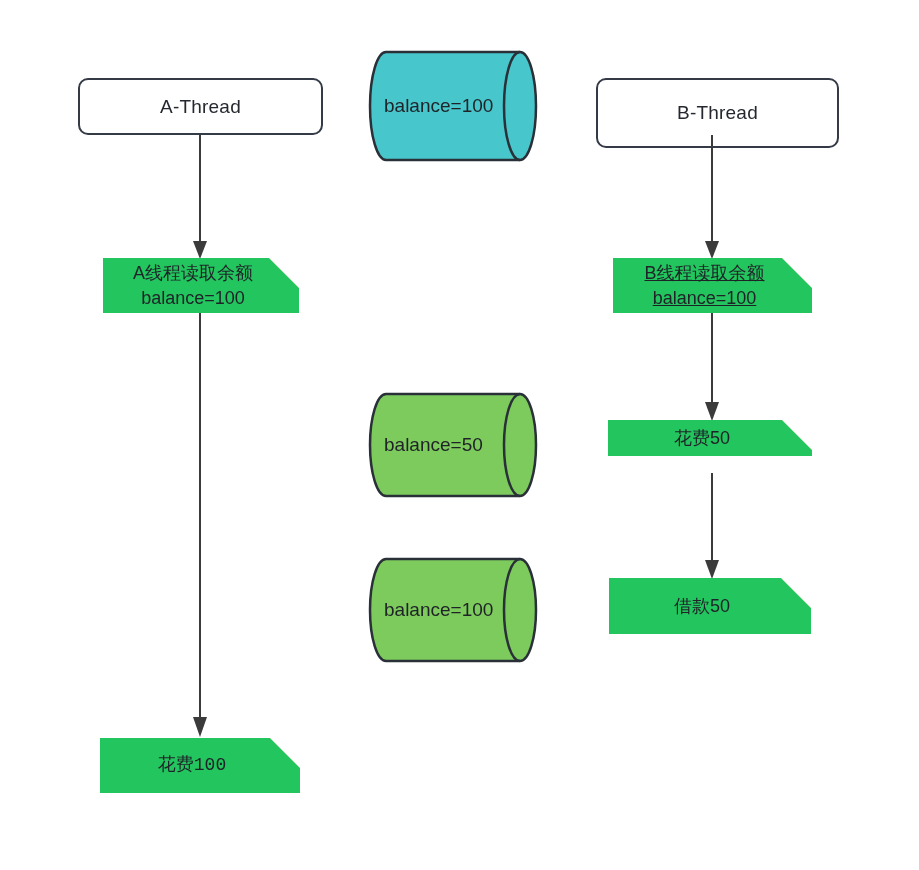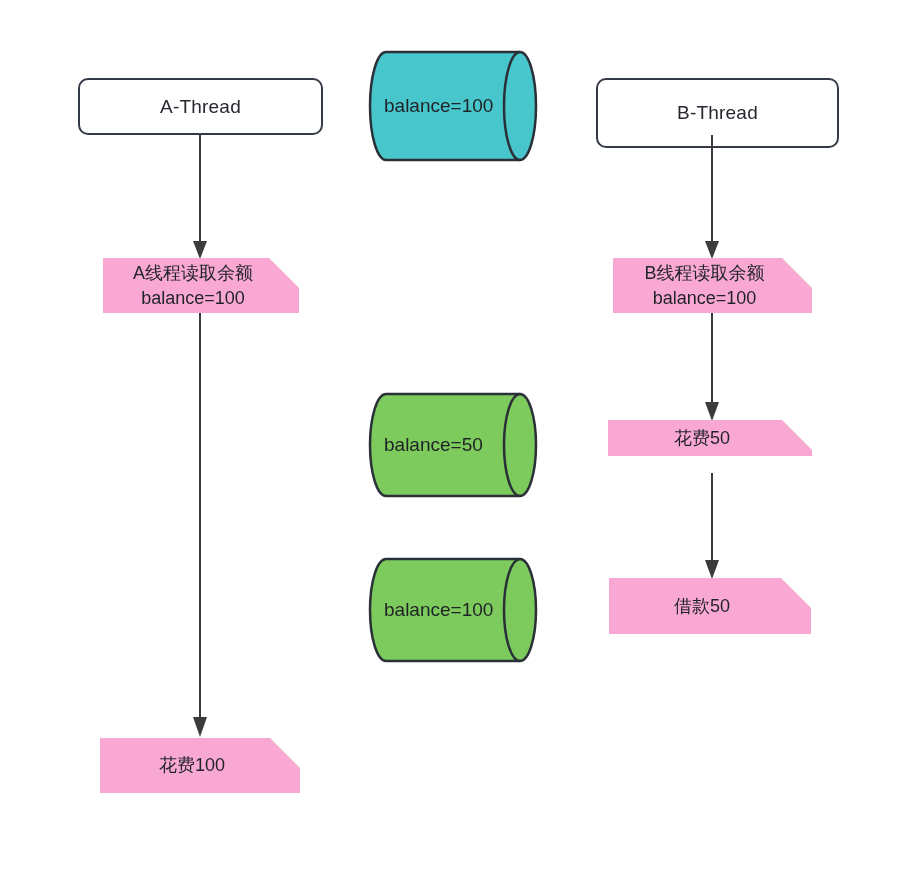--- a/index.html
+++ b/index.html
@@ -29,21 +29,21 @@
     justify-content: center;
     box-sizing: border-box;
     color: #25282e;
     font-size: 19px;
     letter-spacing: 0.2px;
   }
 
   
   .note {
     box-sizing: border-box;
-    background: #f9a8d4;
+    background: #22c55e;
     display: flex;
     flex-direction: column;
     align-items: center;
     justify-content: center;
     color: #1f2227;
     font-size: 18px;
     line-height: 1.35;
     text-align: center;
     padding: 2px 26px 2px 10px;
     
@@ -107,21 +107,21 @@
     <span class="note-line">balance=100</span>
   </div>
 
   <div class="conn" style="left:185px; top:313px; width:30px; height:426px;">
     <svg width="30" height="426" viewBox="0 0 30 426">
       <line x1="15" y1="0" x2="15" y2="412" stroke="#3b3b3b" stroke-width="2"></line>
       <polygon points="15,424 8,404 22,404" fill="#3b3b3b"></polygon>
     </svg>
   </div>
 
-  <div class="note abs" style="left:100px; top:738px; width:200px; height:55px;">
+  <div class="note abs" style="left:100px; top:738px; width:200px; height:55px;font-family:Liberation Mono, monospace;">
     <span class="fold"></span>
     <span class="note-line">花费100</span>
   </div>
 
   <div class="cyl" style="left:368px; top:50px; width:186px; height:112px;">
     <svg width="186" height="112" viewBox="0 0 186 112">
       <path d="M 18 2 L 152 2 A 16 54 0 0 1 152 110 L 18 110 A 16 54 0 0 1 18 2 Z" fill="#47c6cc" stroke="#2a3038" stroke-width="2.5" stroke-linejoin="round"></path>
       <path d="M 152 2 A 16 54 0 0 0 152 110" fill="none" stroke="#2a3038" stroke-width="2.5"></path>
     </svg>
     <span class="cyl-label">balance=100</span>
@@ -148,21 +148,21 @@
     <span>B-Thread</span>
   </div>
 
   <div class="conn" style="left:697px; top:135px; width:30px; height:126px;">
     <svg width="30" height="126" viewBox="0 0 30 126">
       <line x1="15" y1="0" x2="15" y2="113" stroke="#3b3b3b" stroke-width="2"></line>
       <polygon points="15,124 8,106 22,106" fill="#3b3b3b"></polygon>
     </svg>
   </div>
 
-  <div class="note abs" style="left:613px; top:258px; width:199px; height:55px;">
+  <div class="note abs" style="left:613px; top:258px; width:199px; height:55px;text-decoration:underline;">
     <span class="fold"></span>
     <span class="note-line">B线程读取余额</span>
     <span class="note-line">balance=100</span>
   </div>
 
   <div class="conn" style="left:697px; top:313px; width:30px; height:110px;">
     <svg width="30" height="110" viewBox="0 0 30 110">
       <line x1="15" y1="0" x2="15" y2="96" stroke="#3b3b3b" stroke-width="2"></line>
       <polygon points="15,108 8,89 22,89" fill="#3b3b3b"></polygon>
     </svg>

